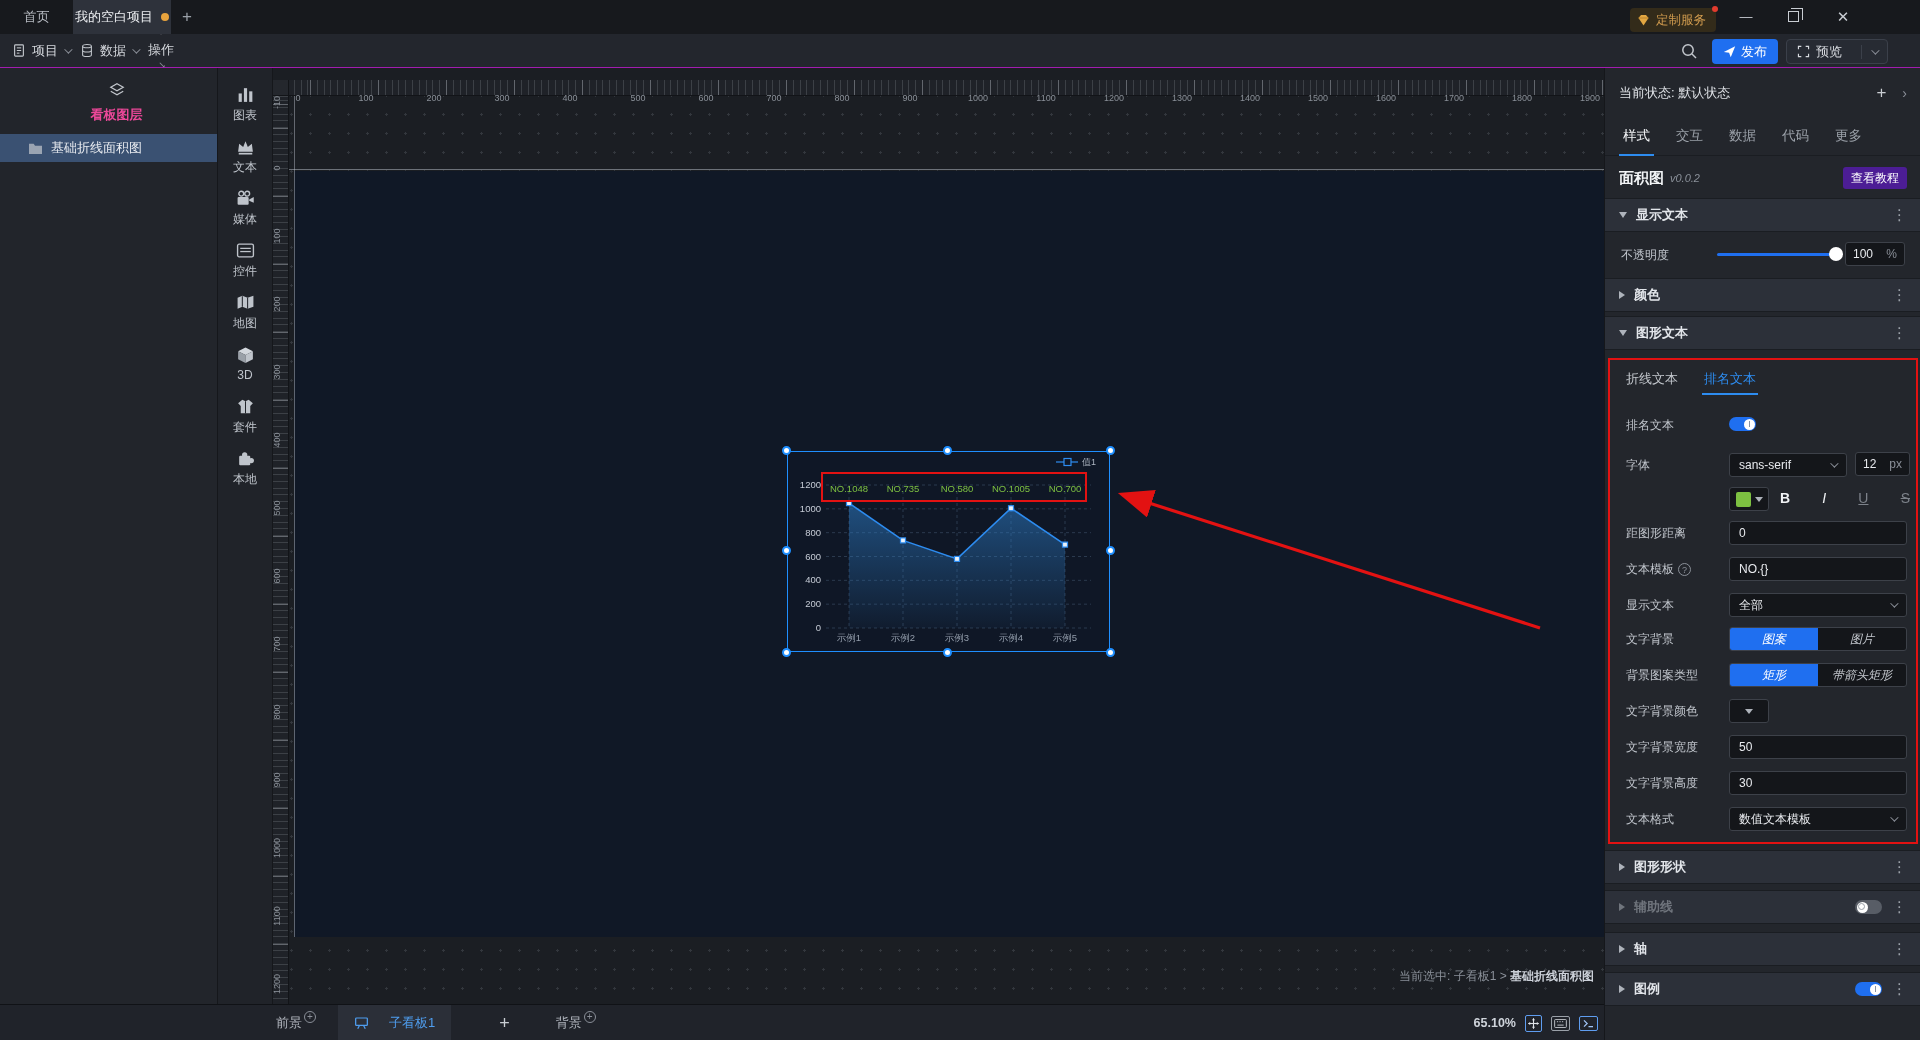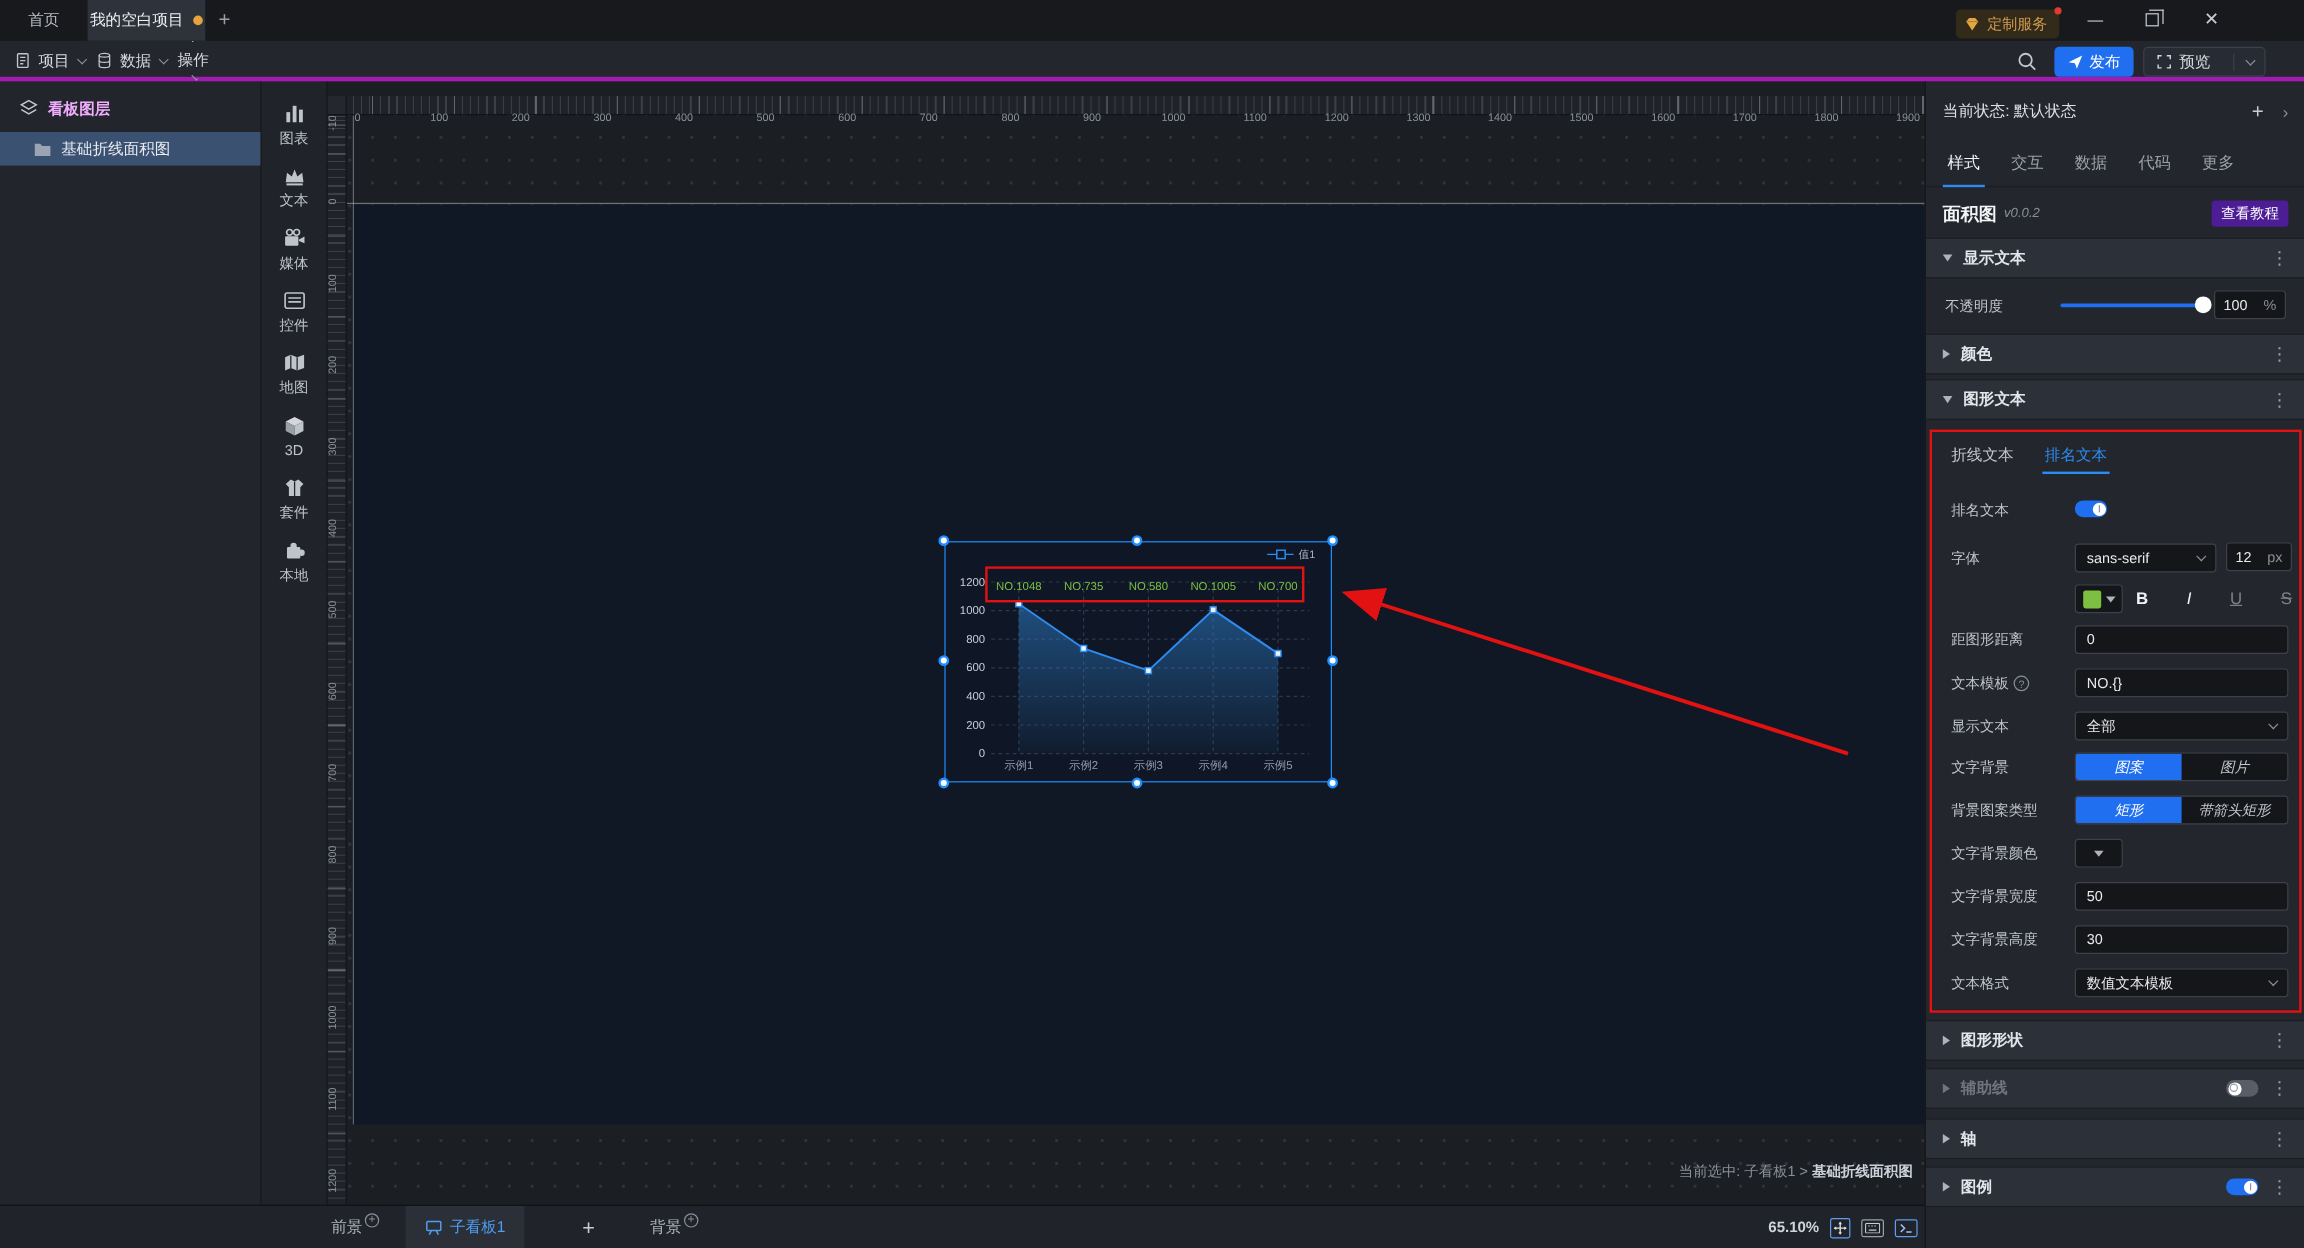--- a/index.html
+++ b/index.html
@@ -15,29 +15,29 @@
   .mod-dot { width:8px; height:8px; border-radius:50%; margin-left:8px; }
   .newtab { position:absolute; left:178px; top:8px; width:18px; height:18px; color:#9aa0a8; font-size:17px; line-height:17px; text-align:center; }
   .winbtn { position:absolute; top:8px; width:18px; height:18px; color:#c9cdd3; font-size:13px; text-align:center; line-height:18px; }
   .maxi { border:1.3px solid #c9cdd3; width:11px; height:11px; top:11px; }
   .maxi:before { content:""; position:absolute; left:2px; top:-4px; width:11px; height:11px; border:1.3px solid #c9cdd3; border-left:none; border-bottom:none; }
   #custom-service { position:absolute; left:1630px; top:8px; height:24px; display:flex; align-items:center; background:#332b1a; border-radius:4px; padding:0 10px 0 6px; }
   #custom-service .txt { color:#cf9a4e; font-size:12.5px; margin-left:5px; }
   #cs-reddot { position:absolute; right:-2px; top:-2px; width:6px; height:6px; border-radius:50%; background:#e23b2e; }
 
   
-  #menubar { position:absolute; left:0; top:34px; width:1920px; height:34px; background:#23262d; border-bottom:4px solid #a21caf; }
+  #menubar { position:absolute; left:0; top:34px; width:1920px; height:34px; background:#23262d; border-bottom:1px solid #a21caf; }
   .menu-item { position:absolute; top:0; height:33px; display:flex; align-items:center; gap:6px; color:#d6d9de; font-size:13px; }
   .cv { display:inline-block; width:6px; height:6px; border-right:1.4px solid #8a8f98; border-bottom:1.4px solid #8a8f98; transform:rotate(45deg) translateY(-2px); }
   .btn-publish { position:absolute; left:1712px; top:5px; width:66px; height:25px; background:#1f6ff0; border-radius:4px; color:#fff; display:flex; align-items:center; justify-content:center; gap:5px; font-size:13px; }
   .btn-preview { position:absolute; left:1786px; top:5px; width:102px; height:25px; background:#272b33; border:1px solid #3b404a; border-radius:4px; color:#d6d9de; display:flex; align-items:center; font-size:13px; }
 
   
   #layers { position:absolute; left:0; top:68px; width:218px; height:936px; background:#22252b; border-right:1px solid #15171b; }
-  #layers-header { display:flex; gap:8px; padding:14px 0 10px 16px; color:#f0abfc; font-size:13px; font-weight:bold; }
+  #layers-header { display:flex; align-items:center; gap:8px; padding:14px 0 10px 16px; color:#ec4899; font-size:13px; font-weight:bold;flex-direction:column; }
   .layer-row { height:28px; display:flex; align-items:center; gap:8px; padding-left:28px; background:#3a5172; color:#e8ebf0; font-size:13px; }
 
   
   #iconbar { position:absolute; left:218px; top:68px; width:55px; height:936px; background:#202329; border-right:1px solid #15171b; padding-top:10px; }
   .ic-item { height:52px; display:flex; flex-direction:column; align-items:center; justify-content:center; gap:3px; color:#bfc4cb; font-size:12px; }
 
   
   #canvas { position:absolute; left:273px; top:68px; width:1331px; height:936px; background:#1b1e23; overflow:hidden; }
   #dots { position:absolute; left:0; top:28px; right:0; bottom:0;
     background-image:radial-gradient(#33373d 1px, transparent 1.4px); background-size:19px 19px; background-position:9px 9px; }
@@ -60,21 +60,21 @@
   #redbox { position:absolute; left:548px; top:404px; width:266px; height:30px; border:2px solid #e31212; z-index:30; }
   #arrow-svg { position:absolute; left:0; top:0; width:1331px; height:936px; z-index:31; pointer-events:none; }
   #canvas-status { position:absolute; right:10px; top:900px; font-size:12px; color:#8a9099; z-index:5; }
   #canvas-status b { color:#ccd1d9; font-weight:bold; }
 
   
   #bottombar { position:absolute; left:0; top:1004px; width:1604px; height:36px; background:#20232a; border-top:1px solid #101216; }
   .bb-left { position:absolute; left:276px; top:0; height:36px; display:flex; align-items:center; }
   .bb-plain { color:#aeb3bb; font-size:13px; display:flex; align-items:flex-start; gap:2px; }
   .supadd { width:12px; height:12px; border:1px solid #8a8f98; border-radius:50%; color:#8a8f98; font-size:10px; line-height:10px; text-align:center; margin-top:-3px; }
-  .bb-tab { height:36px; background:#2b2f38; display:flex; align-items:center; gap:6px; padding:0 16px; margin-left:22px; color:#4f9ef0; font-size:13px; }
+  .bb-tab { height:36px; background:#2b2f38; display:flex; align-items:center; gap:20px; padding:0 16px; margin-left:22px; color:#4f9ef0; font-size:13px; }
   .bb-add { margin-left:48px; color:#c9cdd3; font-size:18px; }
   .bb-right { position:absolute; right:6px; top:0; height:36px; display:flex; align-items:center; gap:9px; }
   .zoom-pct { color:#cfd4db; font-size:12.5px; font-weight:bold; }
   .mini-ic { width:19px; height:15px; border:1px solid #9aa0a8; border-radius:2px; display:flex; align-items:center; justify-content:center; }
 
   
   #inspector { position:absolute; left:1604px; top:68px; width:316px; height:972px; background:#23262c; border-left:1px solid #15171b; }
   .insp-row { position:absolute; left:0; width:316px; }
   .state-row { top:8px; height:34px; display:flex; align-items:center; padding:0 14px; color:#dde0e5; font-size:13px; }
   .insp-tabs { top:44px; height:44px; display:flex; align-items:flex-end; gap:26px; padding:0 18px 10px 18px; border-bottom:1px solid #1a1d22; font-size:13.5px; color:#9aa0a8; }

